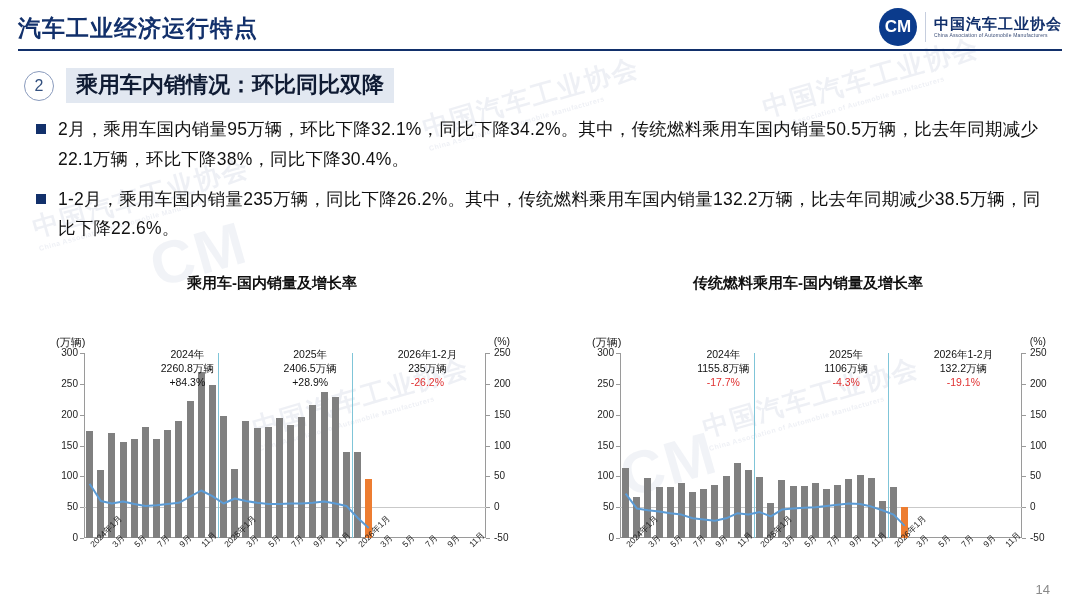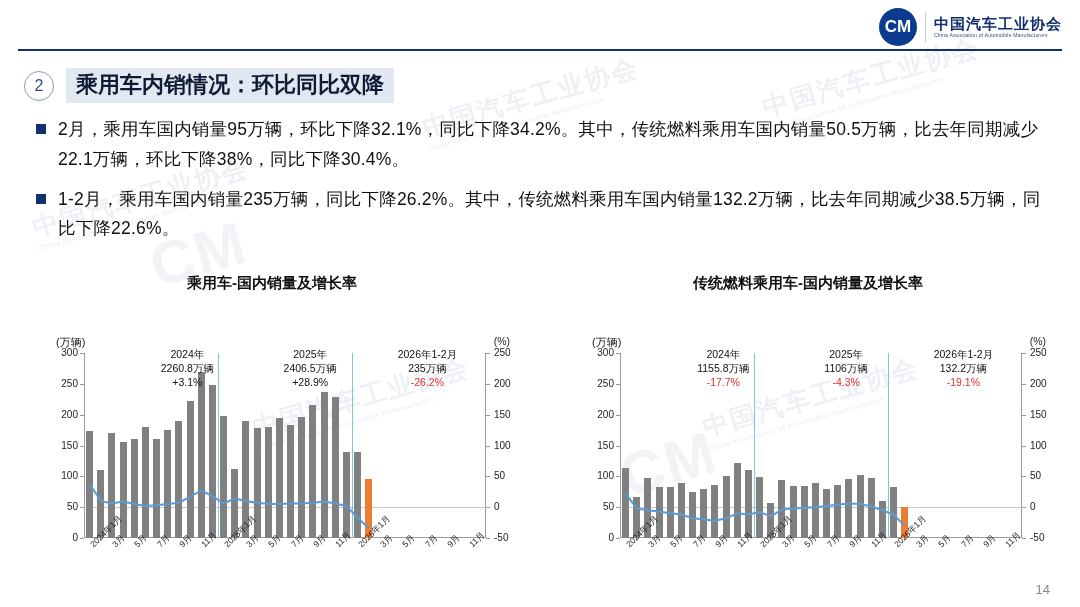--- a/index.html
+++ b/index.html
@@ -108,20 +108,21 @@
 
 <div class="wm" style="left:30px; top:180px;">中国汽车工业协会<small>China Association of Automobile Manufacturers</small></div>
 <div class="wm" style="left:420px; top:80px;">中国汽车工业协会<small>China Association of Automobile Manufacturers</small></div>
 <div class="wm" style="left:760px; top:60px;">中国汽车工业协会<small>China Association of Automobile Manufacturers</small></div>
 <div class="wm" style="left:250px; top:380px;">中国汽车工业协会<small>China Association of Automobile Manufacturers</small></div>
 <div class="wm" style="left:700px; top:380px;">中国汽车工业协会<small>China Association of Automobile Manufacturers</small></div>
 <div class="wm" style="left:150px; top:220px; font-size:60px; color:rgba(120,140,175,0.10);">CM</div>
 <div class="wm" style="left:620px; top:430px; font-size:60px; color:rgba(120,140,175,0.10);">CM</div>
 
 <div class="header">
+  <div class="header-title">汽车工业经济运行特点</div>
   <div class="header-rule"></div>
   <div class="logo-wrap">
     <div class="logo-mark">CM</div>
     <div class="logo-divider"></div>
     <div>
       <div class="logo-text-cn">中国汽车工业协会</div>
       <div class="logo-text-en">China Association of Automobile Manufacturers</div>
     </div>
   </div>
 </div>
@@ -226,21 +227,21 @@
         <div class="xlab" style="left: 271.583px; top: 0px;">2026年1月</div>
         <div class="xlab" style="left: 293.917px; top: 0px;">3月</div>
         <div class="xlab" style="left: 316.25px; top: 0px;">5月</div>
         <div class="xlab" style="left: 338.583px; top: 0px;">7月</div>
         <div class="xlab" style="left: 360.917px; top: 0px;">9月</div>
         <div class="xlab" style="left: 383.25px; top: 0px;">11月</div>
       </div>
       <div class="ann" style="left: 127.833px; top: 50px; width: 95px;">
         <div>2024年</div>
         <div>2260.8万辆</div>
-        <div class="pos">+3.1%</div>
+        <div class="pos">+84.3%</div>
       </div>
       <div class="ann" style="left: 250.667px; top: 50px; width: 95px;">
         <div>2025年</div>
         <div>2406.5万辆</div>
         <div class="pos">+28.9%</div>
       </div>
       <div class="ann" style="left: 367.917px; top: 50px; width: 95px;">
         <div>2026年1-2月</div>
         <div>235万辆</div>
         <div class="neg">-26.2%</div>

